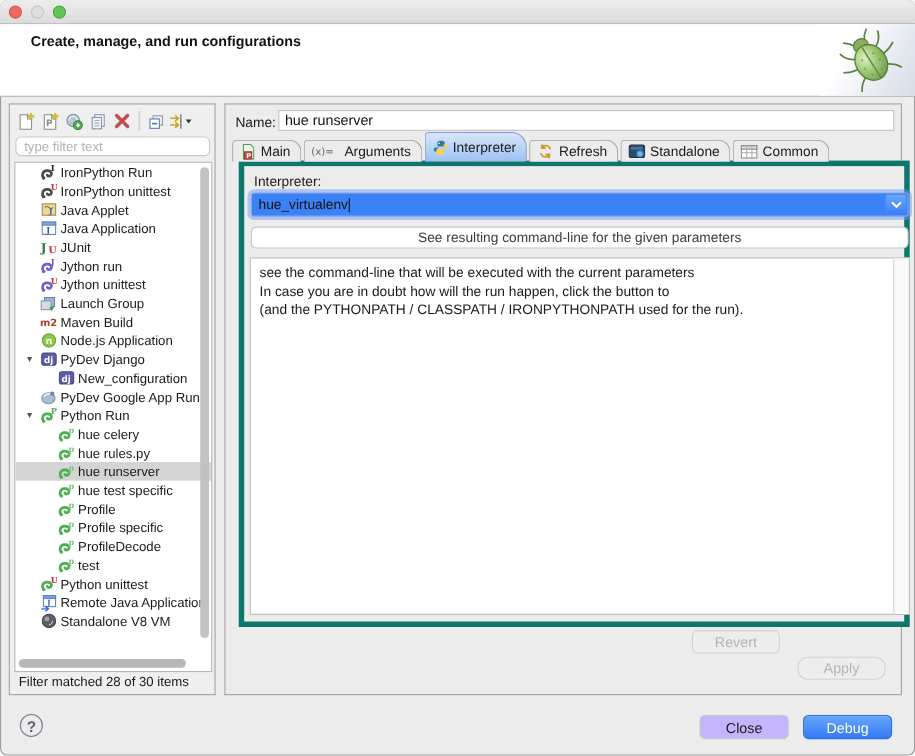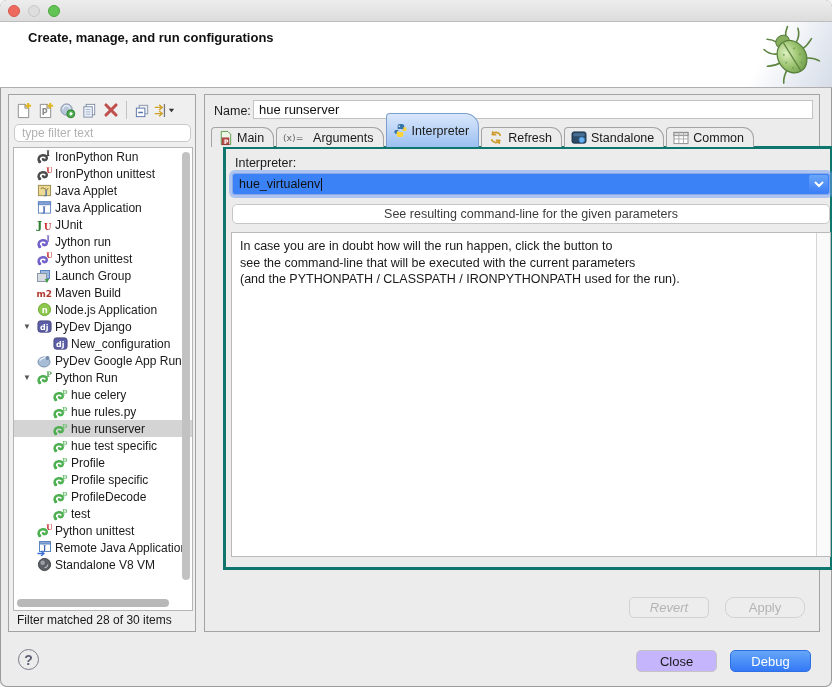--- a/index.html
+++ b/index.html
@@ -33,34 +33,34 @@
   .trow .arrow{position:absolute;font-size:8px;color:#555;width:10px;text-align:center;}
   .trow .ticon{display:inline-flex;width:16px;height:16px;align-items:center;justify-content:center;flex:0 0 16px;margin-right:3px;}
   .vthumb{position:absolute;right:2px;top:4px;width:8px;height:428px;border-radius:4px;background:#c2c2c2;}
   .hthumb{position:absolute;left:3px;bottom:3px;width:152px;height:8px;border-radius:4px;background:#b8b8b8;}
   .tree-status{position:absolute;left:8px;bottom:4px;font-size:12px;color:#1a1a1a;}
   
   .name-label{position:absolute;left:9px;top:9px;font-size:12.5px;color:#1a1a1a;}
   .name-input{position:absolute;left:48px;top:5px;width:560px;height:19px;border:1px solid #c3c3c3;background:#fff;font-size:13px;padding:0 5px;color:#111;font-family:"Liberation Sans",sans-serif;}
   .tabstrip{position:absolute;left:6px;top:30px;height:22px;display:flex;align-items:flex-end;z-index:3;}
   .tab{display:flex;align-items:center;gap:4px;height:20px;padding:0 9px 0 6px;margin-right:2px;border:1px solid #a5a5a5;border-bottom:none;border-radius:4px 11px 0 0;background:#ececec;font-size:12.5px;color:#1a1a1a;}
-  .tab.sel{height:34px;background:linear-gradient(#d9e7fb,#9cc0f1);border-color:#7d9fd0;border-radius:4px 14px 0 0;}
-  .folder{position:absolute;left:18px;top:51px;width:610px;height:424px;border:3px solid #0f766e;background:#ececec;}
+  .tab.sel{height:27px;background:linear-gradient(#d9e7fb,#9cc0f1);border-color:#7d9fd0;border-radius:4px 14px 0 0;}
+  .folder{position:absolute;left:12px;top:51px;width:610px;height:424px;border:5px solid #0f766e;background:#ececec;}
   .interp-label{position:absolute;left:9px;top:7px;font-size:12.5px;color:#1a1a1a;}
   .combo{position:absolute;left:6px;top:24px;width:598px;height:22px;background:#3b82f6;border:1px solid #8aa8e8;border-radius:3px;box-shadow:0 0 0 3px rgba(110,155,245,.5);display:flex;align-items:center;}
   .combo-text{font-size:12.5px;color:#111;padding-left:6px;}
   .caret-bar{display:inline-block;width:1px;height:13px;background:#111;margin-left:1px;}
   .combo-btn{position:absolute;right:1px;top:1px;bottom:1px;width:19px;border-radius:2px 2px 2px 2px;background:linear-gradient(#6ba6f8,#3c7ef6);display:flex;align-items:center;justify-content:center;}
   .cmd-btn{position:absolute;left:6px;top:55px;width:598px;height:20px;background:#fff;border:1px solid #c6c6c6;border-radius:5px;font-size:12.5px;color:#3c3c3c;display:flex;align-items:center;justify-content:center;font-family:"Liberation Sans",sans-serif;}
   .textarea{position:absolute;left:5px;top:83px;width:600px;height:325px;background:#fff;border:1px solid #b9b9b9;}
   .textarea .lines{position:absolute;left:0;top:0;right:15px;padding:5px 8px;font-size:12.5px;line-height:16.5px;color:#1a1a1a;}
   .ta-track{position:absolute;right:0;top:0;bottom:0;width:14px;background:#fafafa;border-left:1px solid #d5d5d5;}
   .btn{border-radius:5px;font-size:13px;display:flex;align-items:center;justify-content:center;font-family:"Liberation Sans",sans-serif;}
   .btn.disabled{position:absolute;width:80px;height:21px;background:#ededed;border:1px solid #d2d2d2;color:#b4b4b4;}
-  .revert{left:424px;top:502px;font-style:italic;}
+  .revert{left:424px;top:478px;}
   .apply{left:520px;top:502px;border-radius:9px;}
   
   .help-btn{position:absolute;left:18px;top:649px;width:21px;height:21px;border:1.5px solid #7b7b8a;border-radius:50%;color:#5f5f74;font-size:14px;font-weight:bold;display:flex;align-items:center;justify-content:center;background:transparent;}
   .close-btn{position:absolute;left:636px;top:650px;width:81px;height:22px;background:#c4b5fd;border:1px solid #c4c4c4;color:#1a1a1a;}
   .debug-btn{position:absolute;left:730px;top:650px;width:81px;height:22px;background:linear-gradient(#66a6f8,#3379f6);border:1px solid #2f6fe4;color:#fff;}
 </style>
 </head>
 <body>
 
 <div class="window">
@@ -490,22 +490,22 @@
           <span class="caret-bar"></span>
         <span class="combo-btn">
           <svg width="10" height="7" viewBox="0 0 10 7">
               <path d="M1.5 1.5 L5 5 L8.5 1.5" stroke="#fff" stroke-width="2" fill="none" stroke-linecap="round"></path>
             </svg>
         </span>
       </div>
       <button class="cmd-btn">See resulting command-line for the given parameters</button>
       <div class="textarea">
         <div class="lines" id="infolines">
+            <div>see the command-line that will be executed with the current parameters</div>
             <div>In case you are in doubt how will the run happen, click the button to</div>
-            <div>see the command-line that will be executed with the current parameters</div>
             <div>(and the PYTHONPATH / CLASSPATH / IRONPYTHONPATH used for the run).</div>
           </div>
         <div class="ta-track"></div>
       </div>
     </div>
     <button class="btn disabled revert">Revert</button>
     <button class="btn disabled apply">Apply</button>
   </div>
 
   <button class="help-btn">?</button>

